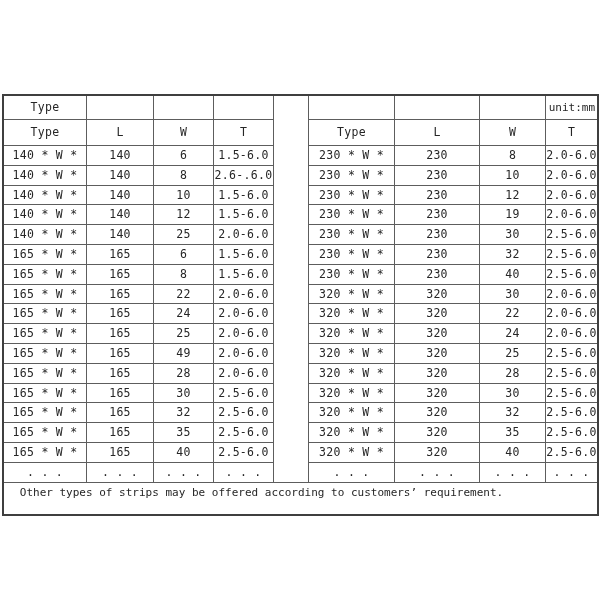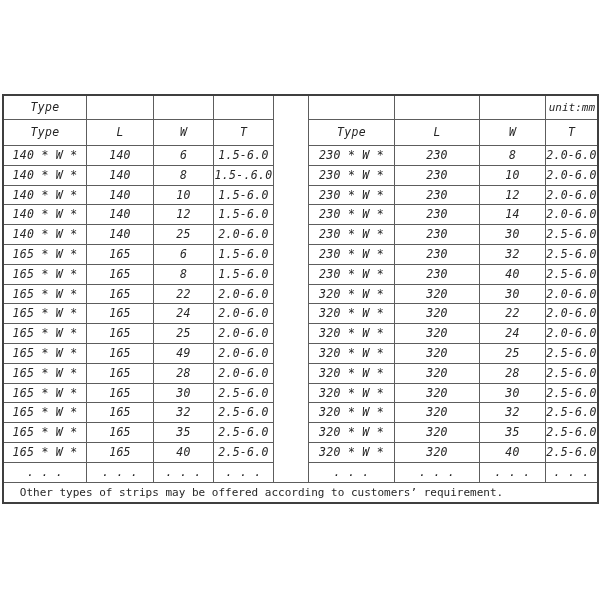--- a/index.html
+++ b/index.html
@@ -14,21 +14,21 @@
     font-family:"DejaVu Sans Mono","Liberation Mono",monospace;
     color:var(--ink);
     position:relative;overflow:hidden;
   }
   .spec-table{
     position:absolute;left:2px;top:94px;width:597px;
     box-sizing:border-box;border:2px solid var(--outer);
     background:var(--paper);
   }
   .bodyflex{display:flex;align-items:stretch;}
-  .stack{display:flex;flex-direction:column;font-style:italic;}
+  .stack{display:flex;flex-direction:column;}
   .stack.left{width:269px;flex:none;}
   .stack.right{flex:1;min-width:0;}
   .gapcol{
     width:36px;flex:none;box-sizing:border-box;
     border-left:1px solid var(--line);
     border-right:1px solid var(--line);
   }
   .tr{display:flex;border-bottom:1px solid var(--line);}
   .tr.r1{height:23px;line-height:23px;}
   .tr.head{height:25px;line-height:25px;font-size:12px;}
@@ -45,21 +45,21 @@
   .left .c1{width:66px;}
   .left .c2{width:59px;}
   .right .c0{width:85px;}
   .right .c1{width:84px;}
   .right .c2{width:65px;}
   .r1 .c3.unit{
     text-align:right;font-size:11px;letter-spacing:0;padding-right:2px;
   }
   .footer-row{
     border-top:1px solid var(--line);
-    height:20px;line-height:20px;
+    height:32px;line-height:20px;
     text-align:center;font-size:11px;letter-spacing:0;
     padding-right:78px;box-sizing:border-box;
     white-space:nowrap;overflow:hidden;
   }
 </style>
 </head>
 <body>
 
 <div class="spec-table">
   <div class="bodyflex">
@@ -81,21 +81,21 @@
           <div class="tr">
             <div class="td c0">140 * W *</div>
             <div class="td c1">140</div>
             <div class="td c2">6</div>
             <div class="td c3">1.5-6.0</div>
           </div>
           <div class="tr">
             <div class="td c0">140 * W *</div>
             <div class="td c1">140</div>
             <div class="td c2">8</div>
-            <div class="td c3">1.5-.6.0</div>
+            <div class="td c3">2.6-.6.0</div>
           </div>
           <div class="tr">
             <div class="td c0">140 * W *</div>
             <div class="td c1">140</div>
             <div class="td c2">10</div>
             <div class="td c3">1.5-6.0</div>
           </div>
           <div class="tr">
             <div class="td c0">140 * W *</div>
             <div class="td c1">140</div>
@@ -213,21 +213,21 @@
           </div>
           <div class="tr">
             <div class="td c0">230 * W *</div>
             <div class="td c1">230</div>
             <div class="td c2">12</div>
             <div class="td c3">2.0-6.0</div>
           </div>
           <div class="tr">
             <div class="td c0">230 * W *</div>
             <div class="td c1">230</div>
-            <div class="td c2">14</div>
+            <div class="td c2">19</div>
             <div class="td c3">2.0-6.0</div>
           </div>
           <div class="tr">
             <div class="td c0">230 * W *</div>
             <div class="td c1">230</div>
             <div class="td c2">30</div>
             <div class="td c3">2.5-6.0</div>
           </div>
           <div class="tr">
             <div class="td c0">230 * W *</div>

